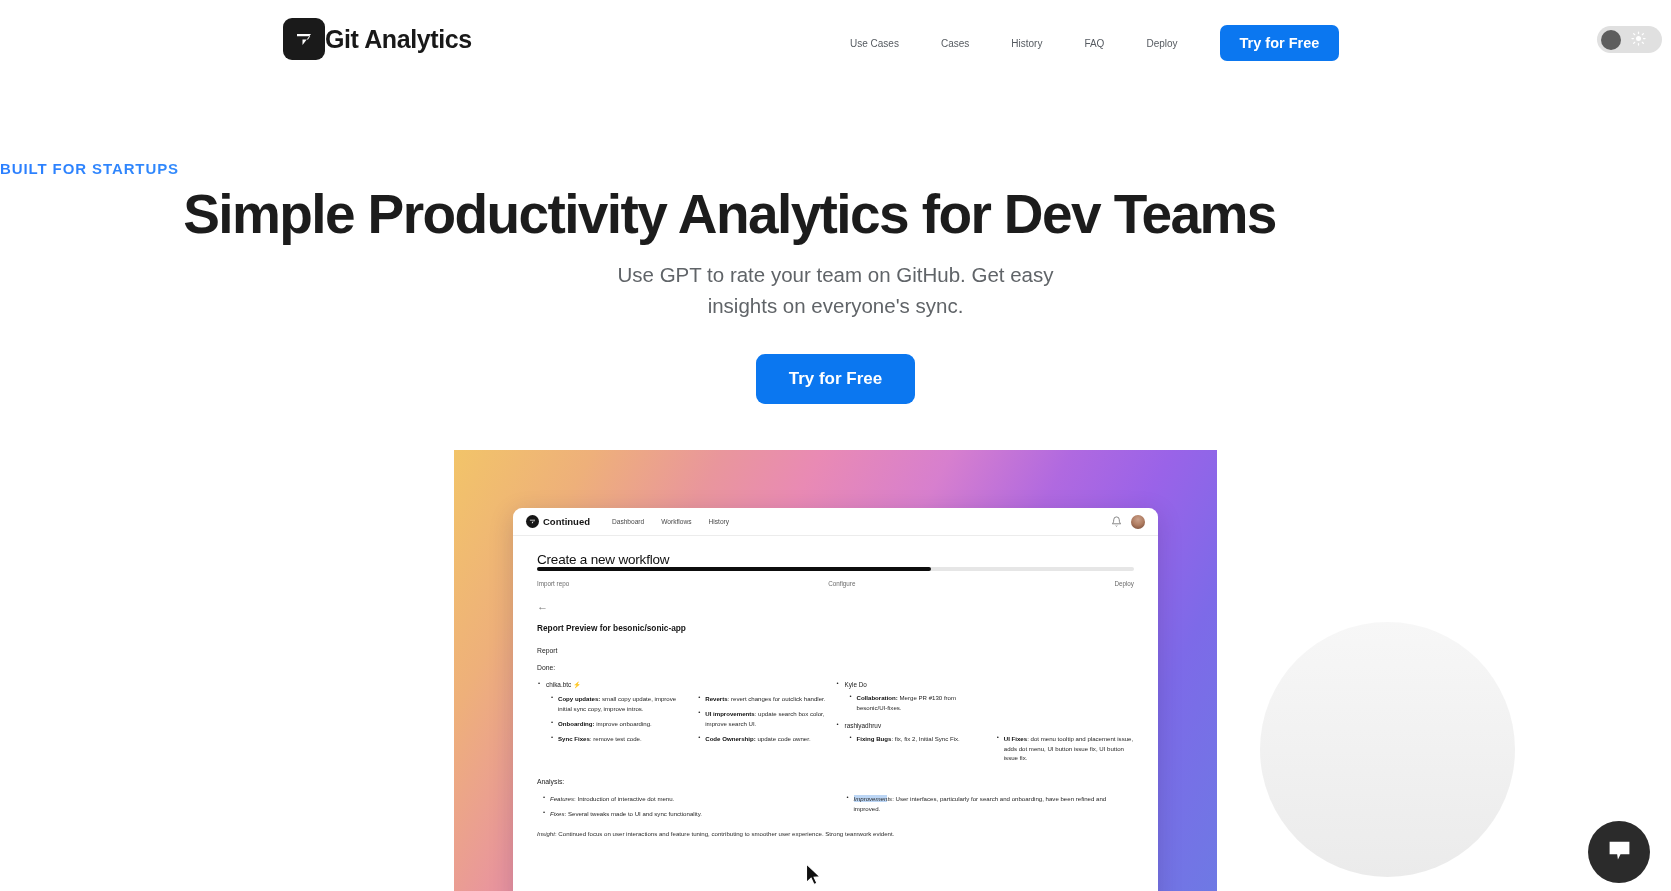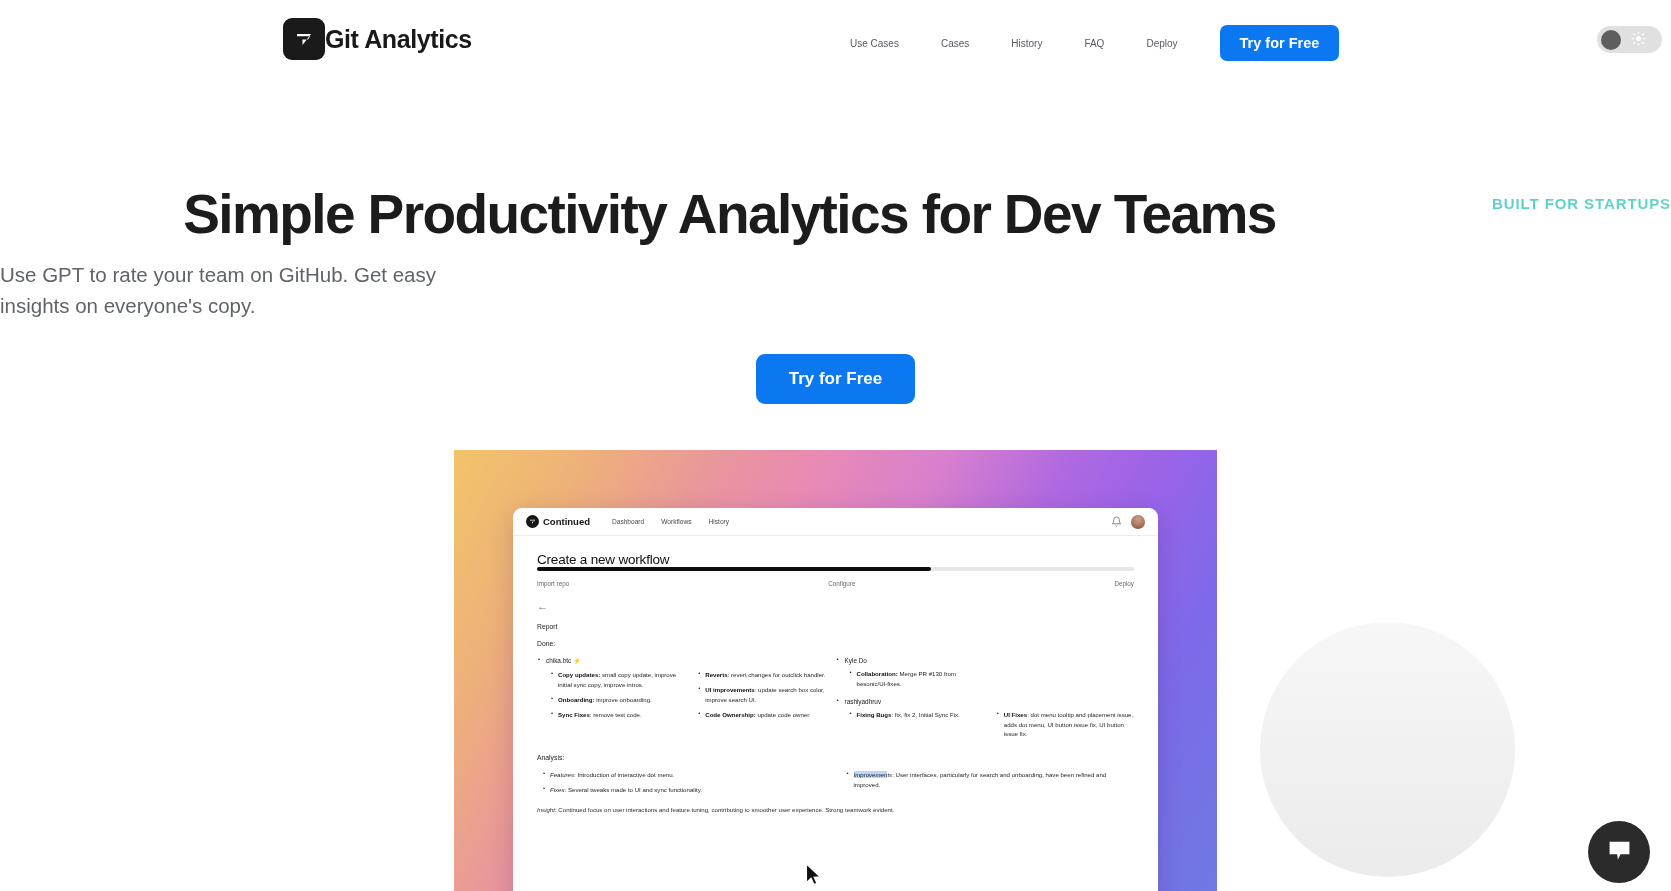--- a/index.html
+++ b/index.html
@@ -57,34 +57,35 @@
   .toggle-knob {
     width: 20px; height: 20px; border-radius: 50%;
     background: #5e5e5e; flex: 0 0 auto;
   }
   .toggle-sun { margin-left: 10px; display: block; }
 
   
   .hero { position: absolute; top: 0; left: 0; width: 1671px; }
   .eyebrow {
     position: absolute; top: 160px; left: 0; width: 1671px;
-    text-align: right;
+    text-align: left;
     font-size: 15px; font-weight: bold; letter-spacing: 0.9px;
     background: linear-gradient(90deg, #2b7fff 0%, #41a7f0 45%, #5fd5c8 100%);
     -webkit-background-clip: text; background-clip: text;
-    -webkit-text-fill-color: transparent; color: transparent; margin-top: 35px;
+    -webkit-text-fill-color: transparent; color: transparent;
   }
   .headline {
     position: absolute; top: 184px; left: 0; width: 1459px;
     text-align: center;
     font-size: 55px; font-weight: bold; color: #1c1c1c;
     letter-spacing: -1.6px; line-height: 1.12;
   }
   .subhead {
     position: absolute; top: 260px; left: 0; width: 1671px;
+    text-align: center;
     font-size: 20.5px; color: #606468; line-height: 1.5;
   }
   .hero-cta-wrap {
     position: absolute; top: 354px; left: 0; width: 1671px;
     text-align: center;
   }
   .hero-cta {
     display: inline-block;
     background: #0b77f0; color: #fff;
     font-size: 17px; font-weight: bold;
@@ -267,21 +268,21 @@
     </span>
   </button>
 
 </header>
 
 <section class="hero">
   <div class="eyebrow">BUILT FOR STARTUPS</div>
   <h1 class="headline">Simple Productivity Analytics for Dev Teams</h1>
   <p class="subhead">
     <span>Use GPT to rate your team on GitHub. Get easy</span><br>
-    <span>insights on everyone's copy.</span>
+    <span>insights on everyone's sync.</span>
   </p>
   <div class="hero-cta-wrap">
     <button class="hero-cta">Try for Free</button>
   </div>
 </section>
 
 <div class="decor-circle"></div>
 
 <div class="hero-visual">
 
@@ -317,20 +318,21 @@
         <div class="progress-fill"></div>
       </div>
       <div class="progress-steps">
         <span>Import repo</span>
         <span>Configure</span>
         <span>Deploy</span>
       </div>
 
       <span class="back-arrow">←</span>
 
+      <div class="report-title">Report Preview for besonic/sonic-app</div>
       <div class="report-label">Report</div>
       <div class="report-label">Done:</div>
 
       <div class="author-row">
         <div class="author-col">
           <div class="author-name">chika.btc ⚡</div>
           <div class="bullets-two">
             <div class="bullet-col">
               <div class="bullet"><b>Copy updates:</b><span> small copy update, improve initial sync copy, improve intros.</span></div>
               <div class="bullet"><b>Onboarding:</b><span> improve onboarding.</span></div>

